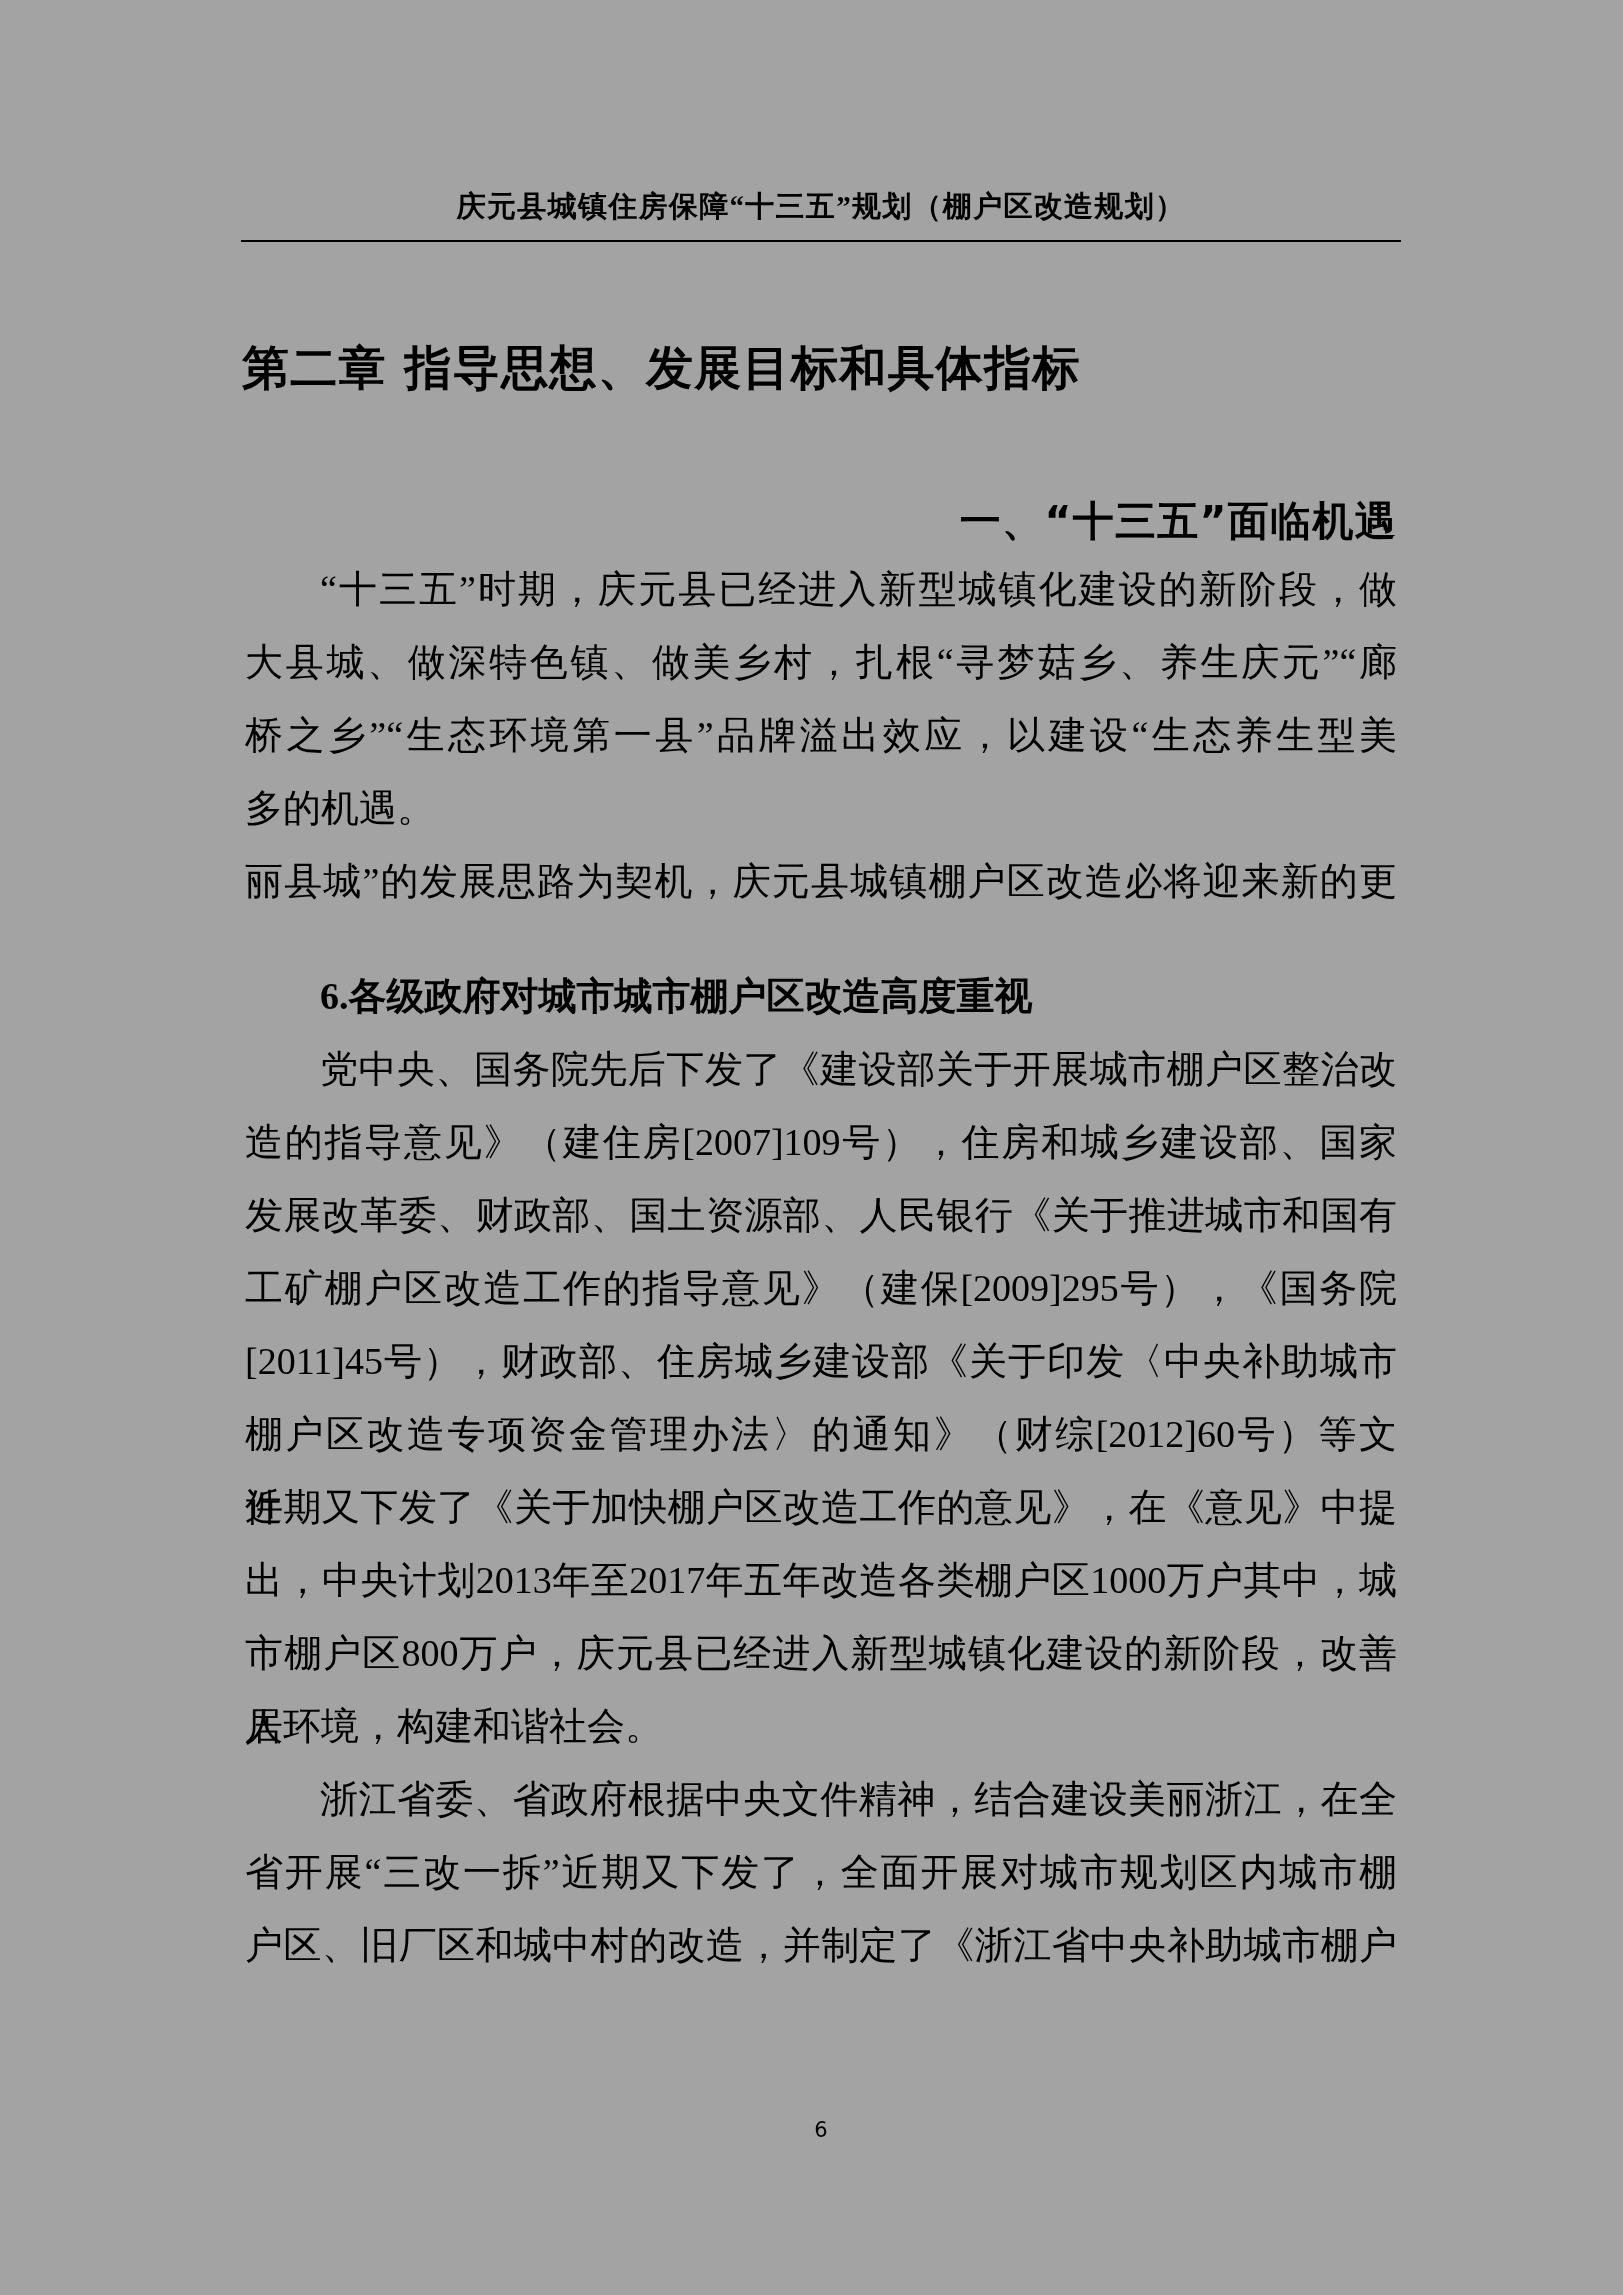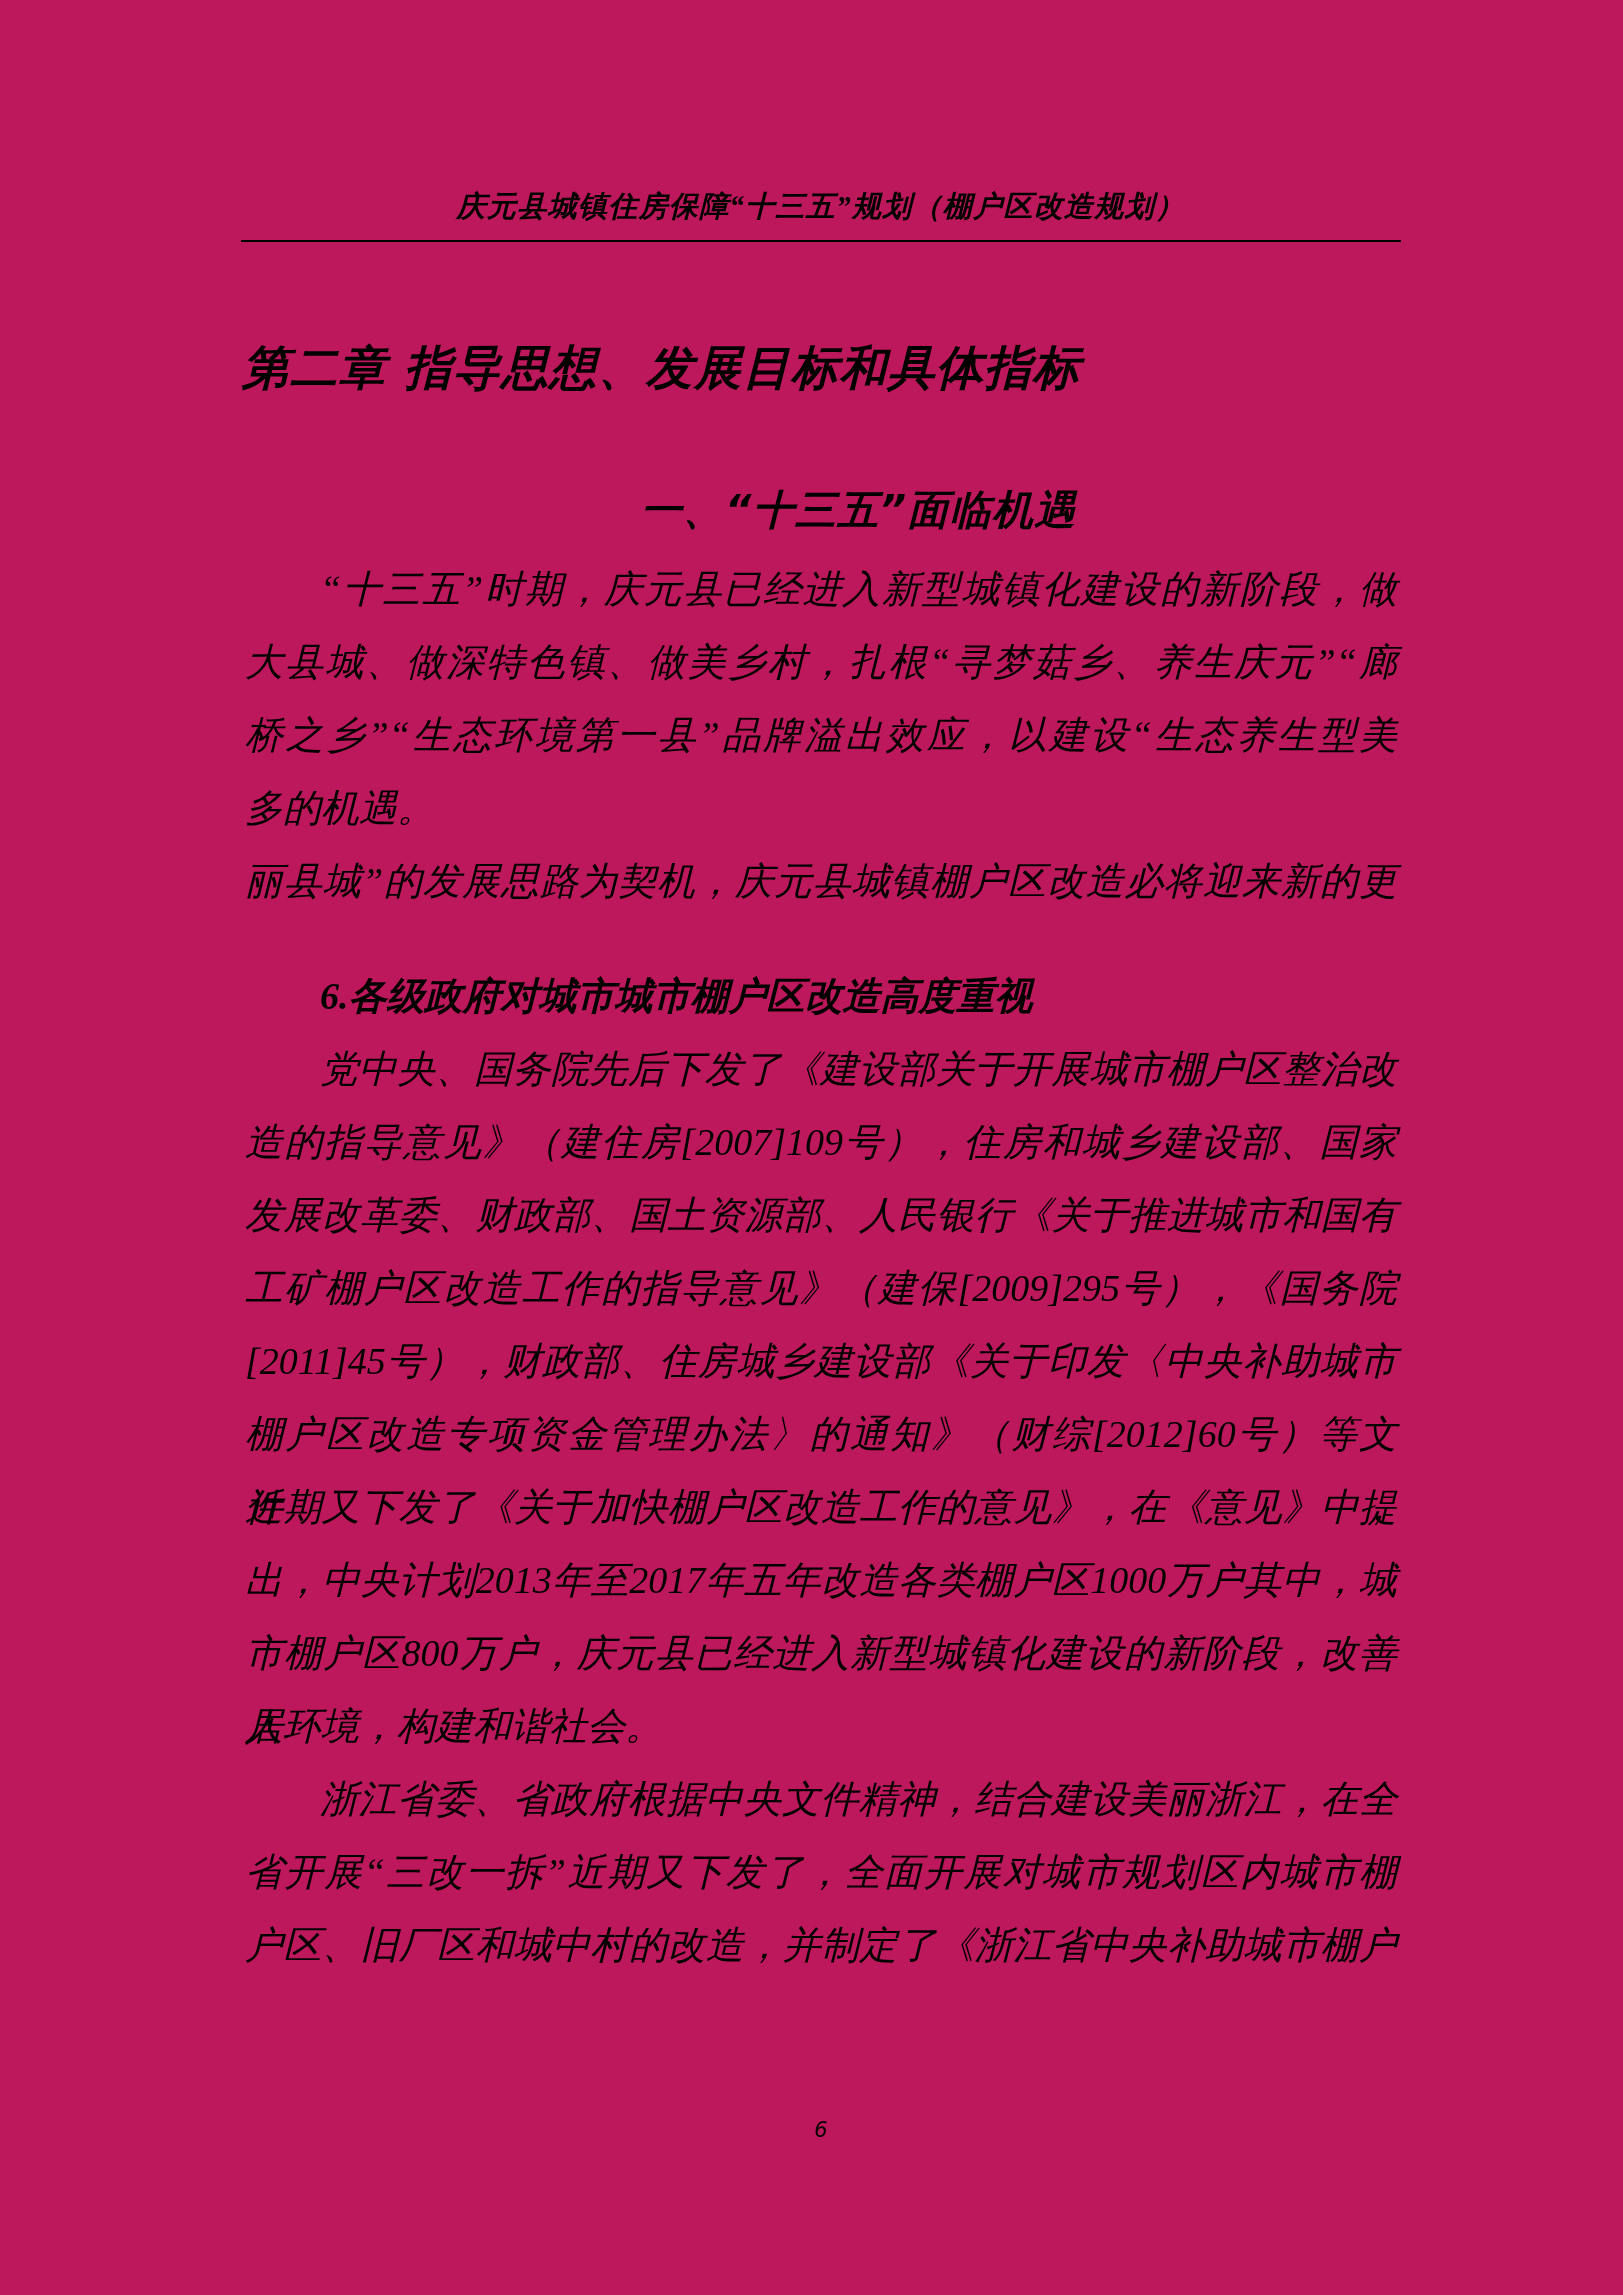--- a/index.html
+++ b/index.html
@@ -2,43 +2,43 @@
 <html style="font-size:10.5px"><head>
 <meta charset="utf-8">
 <style>
   html, body { margin: 0; padding: 0; }
   body {
     width: 1623px; height: 2295px;
     background: #ffffff; color: #000000;
     font-family: "Liberation Serif", "DejaVu Serif", serif;
     position: relative;
   }
-  .page { position: absolute; inset: 0; background: #be185d; overflow: hidden; font-style: italic; }
+  .page { position: absolute; inset: 0; background: #a3a3a3; overflow: hidden; }
 
   
   .doc-header {
     position: absolute; left: 241px; top: 191px; width: 1160px;
     text-align: center; font-weight: bold;
     font-size: 29px; line-height: 31px; letter-spacing: 1.3px;
     padding-bottom: 17.7px; border-bottom: 2.6px solid #000;
   }
 
   
   .chapter-title {
     position: absolute; left: 242px; top: 342px; width: 1152px; margin: 0;
     font-family: "DejaVu Sans", "Liberation Sans", sans-serif;
     font-weight: bold; font-size: 47px; line-height: 52px; letter-spacing: 1.3px;
   }
 
   
   .section-heading {
-    position: absolute; left: 245px; top: 489px; width: 1152px; margin: 0;
+    position: absolute; left: 245px; top: 500px; width: 1152px; margin: 0;
     font-family: "DejaVu Sans", "Liberation Sans", sans-serif;
     font-weight: bold; font-size: 41px; line-height: 43px; letter-spacing: 1.3px;
-    text-indent: 75px; text-align: center;
+    text-indent: 75px; text-align: right;
   }
 
   
   .doc-body {
     position: absolute; left: 245px; top: 553px; width: 1152px;
     font-size: 38px;
   }
   .line {
     height: 73px; line-height: 73px;
     text-align: justify; text-align-last: justify;

